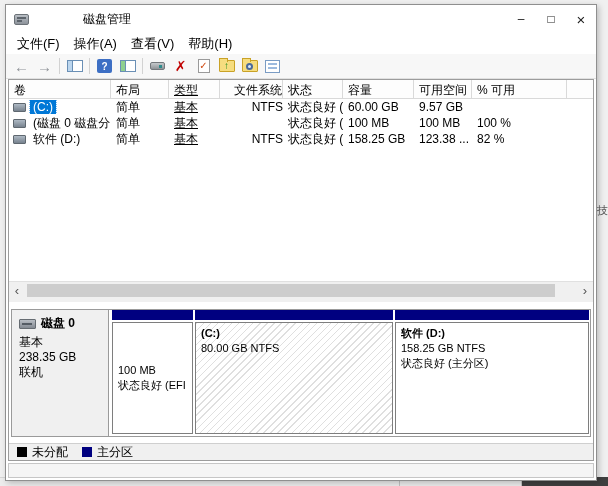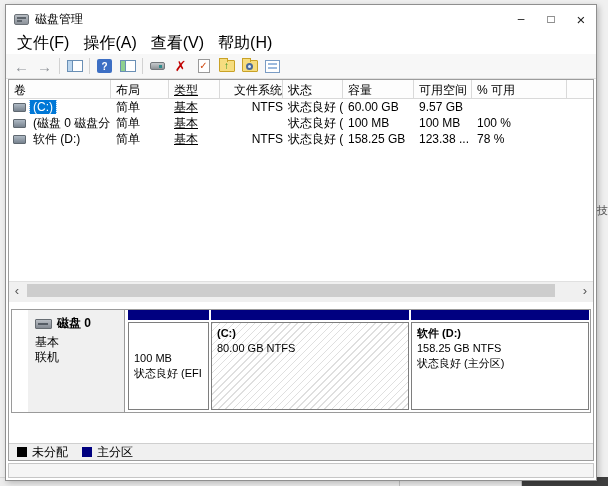--- a/index.html
+++ b/index.html
@@ -21,29 +21,29 @@
   .window { position:absolute; left:5px; top:4px; width:592px; height:477px; z-index:2;
             background:#ffffff; border:1px solid #8f8f8f; box-shadow:2px 2px 6px rgba(0,0,0,.22);
             display:flex; flex-direction:column; }
 
   
   .titlebar { height:28px; display:flex; align-items:center; background:#fff; flex:0 0 auto; }
   .appicon { width:15px; height:11px; margin:0 6px 0 8px; background:linear-gradient(#b9bec4,#8d939b);
              border:1px solid #6c7278; border-radius:2px; position:relative; }
   .appicon:before { content:""; position:absolute; left:2px; top:2px; width:9px; height:2px; background:#5d646c; }
   .appicon:after  { content:""; position:absolute; left:2px; bottom:2px; width:5px; height:2px; background:#5d646c; }
-  .title { font-size:12px; }
+  .title { font-size:12px;margin-left:48px; }
   .wcontrols { margin-left:auto; display:flex; height:100%; }
   .wbtn { width:30px; height:100%; display:flex; align-items:center; justify-content:center;
           font-size:12px; color:#222; cursor:default; }
   .wbtn.close { font-size:15px; }
 
   
   .menubar { height:21px; display:flex; align-items:center; background:#fff; padding-left:4px; flex:0 0 auto; }
-  .menu-item { padding:2px 7px; font-size:16px; }
+  .menu-item { padding:2px 7px; font-size:13px; }
 
   
   .toolbar { height:25px; display:flex; align-items:center; background:#f7f7f7;
              border-bottom:1px solid #e0e0e0; padding-left:4px; flex:0 0 auto; }
   .tbtn { width:23px; height:22px; display:flex; align-items:center; justify-content:center; }
   .tsep { width:1px; height:16px; background:#d2d2d2; margin:0 3px; }
   .nav-glyph { font-size:15px; font-weight:bold; color:#8f9398; line-height:1; }
   .ic-window { width:16px; height:12px; border:1px solid #6a8fb5; background:#fff; display:flex; }
   .ic-window-left { width:5px; height:100%; background:#bcd6ee; border-right:1px solid #6a8fb5; }
   .ic-window-left.green { background:#8fd08f; }
@@ -86,21 +86,21 @@
              border-top:1px solid #e0e0e0; display:flex; align-items:center; }
   .sbtn { width:16px; height:17px; display:flex; align-items:center; justify-content:center;
           color:#555; font-size:13px; }
   .sthumb { height:13px; width:528px; background:#cdcdcd; margin-left:2px; }
   .strack-rest { flex:1; }
 
   .splitter { height:4px; background:#f0f0f0; flex:0 0 auto; }
 
   
   .graph { flex:1 1 auto; background:#fff; padding:7px 2px 0 2px; min-height:0; }
-  .disk-row { display:flex; height:104px; border:1px solid #9a9a9a; background:#fff;padding-left:16px; }
+  .disk-row { display:flex; height:128px; border:1px solid #9a9a9a; background:#fff; }
   .disk-info { width:97px; flex:0 0 auto; background:#f0f0f0; border-right:1px solid #9a9a9a; padding:5px 7px; }
   .disk-title { display:flex; align-items:center; margin-bottom:3px; }
   .dicon { width:17px; height:10px; background:linear-gradient(#b9bec4,#848a92); border:1px solid #666c72;
            border-radius:1px; margin-right:5px; position:relative; }
   .dicon:before { content:""; position:absolute; left:2px; top:3px; width:10px; height:2px; background:#555c64; }
   .disk-name { font-weight:bold; font-size:12px; }
   .disk-line { font-size:12px; line-height:15px; }
   .partitions { flex:1; display:flex; padding-left:2px; min-width:0; }
   .part { display:flex; flex-direction:column; min-width:0; }
   .part.p1 { width:83px; flex:0 0 auto; }
@@ -252,41 +252,42 @@
           <div class="lc c0">
             <span class="vicon"></span>
             <span class="vname">软件 (D:)</span>
           </div>
           <div class="lc c1">简单</div>
           <div class="lc c2">基本</div>
           <div class="lc c3">NTFS</div>
           <div class="lc c4">状态良好 (...</div>
           <div class="lc c5">158.25 GB</div>
           <div class="lc c6">123.38 ...</div>
-          <div class="lc c7">78 %</div>
+          <div class="lc c7">82 %</div>
         </div>
 
         <div class="hscroll">
           <span class="sbtn">‹</span>
           <span class="sthumb"></span>
           <span class="strack-rest"></span>
           <span class="sbtn">›</span>
         </div>
       </div>
 
       <div class="splitter"></div>
 
       <div class="graph">
         <div class="disk-row">
           <div class="disk-info">
             <div class="disk-title">
               <span class="dicon"></span>
               <span class="disk-name">磁盘 0</span>
             </div>
             <div class="disk-line">基本</div>
+            <div class="disk-line">238.35 GB</div>
             <div class="disk-line">联机</div>
           </div>
           <div class="partitions">
             <div class="part p1">
               <div class="pbar"></div>
               <div class="pbody center">
                 <div class="pl">100 MB</div>
                 <div class="pl">状态良好 (EFI</div>
               </div>
             </div>

